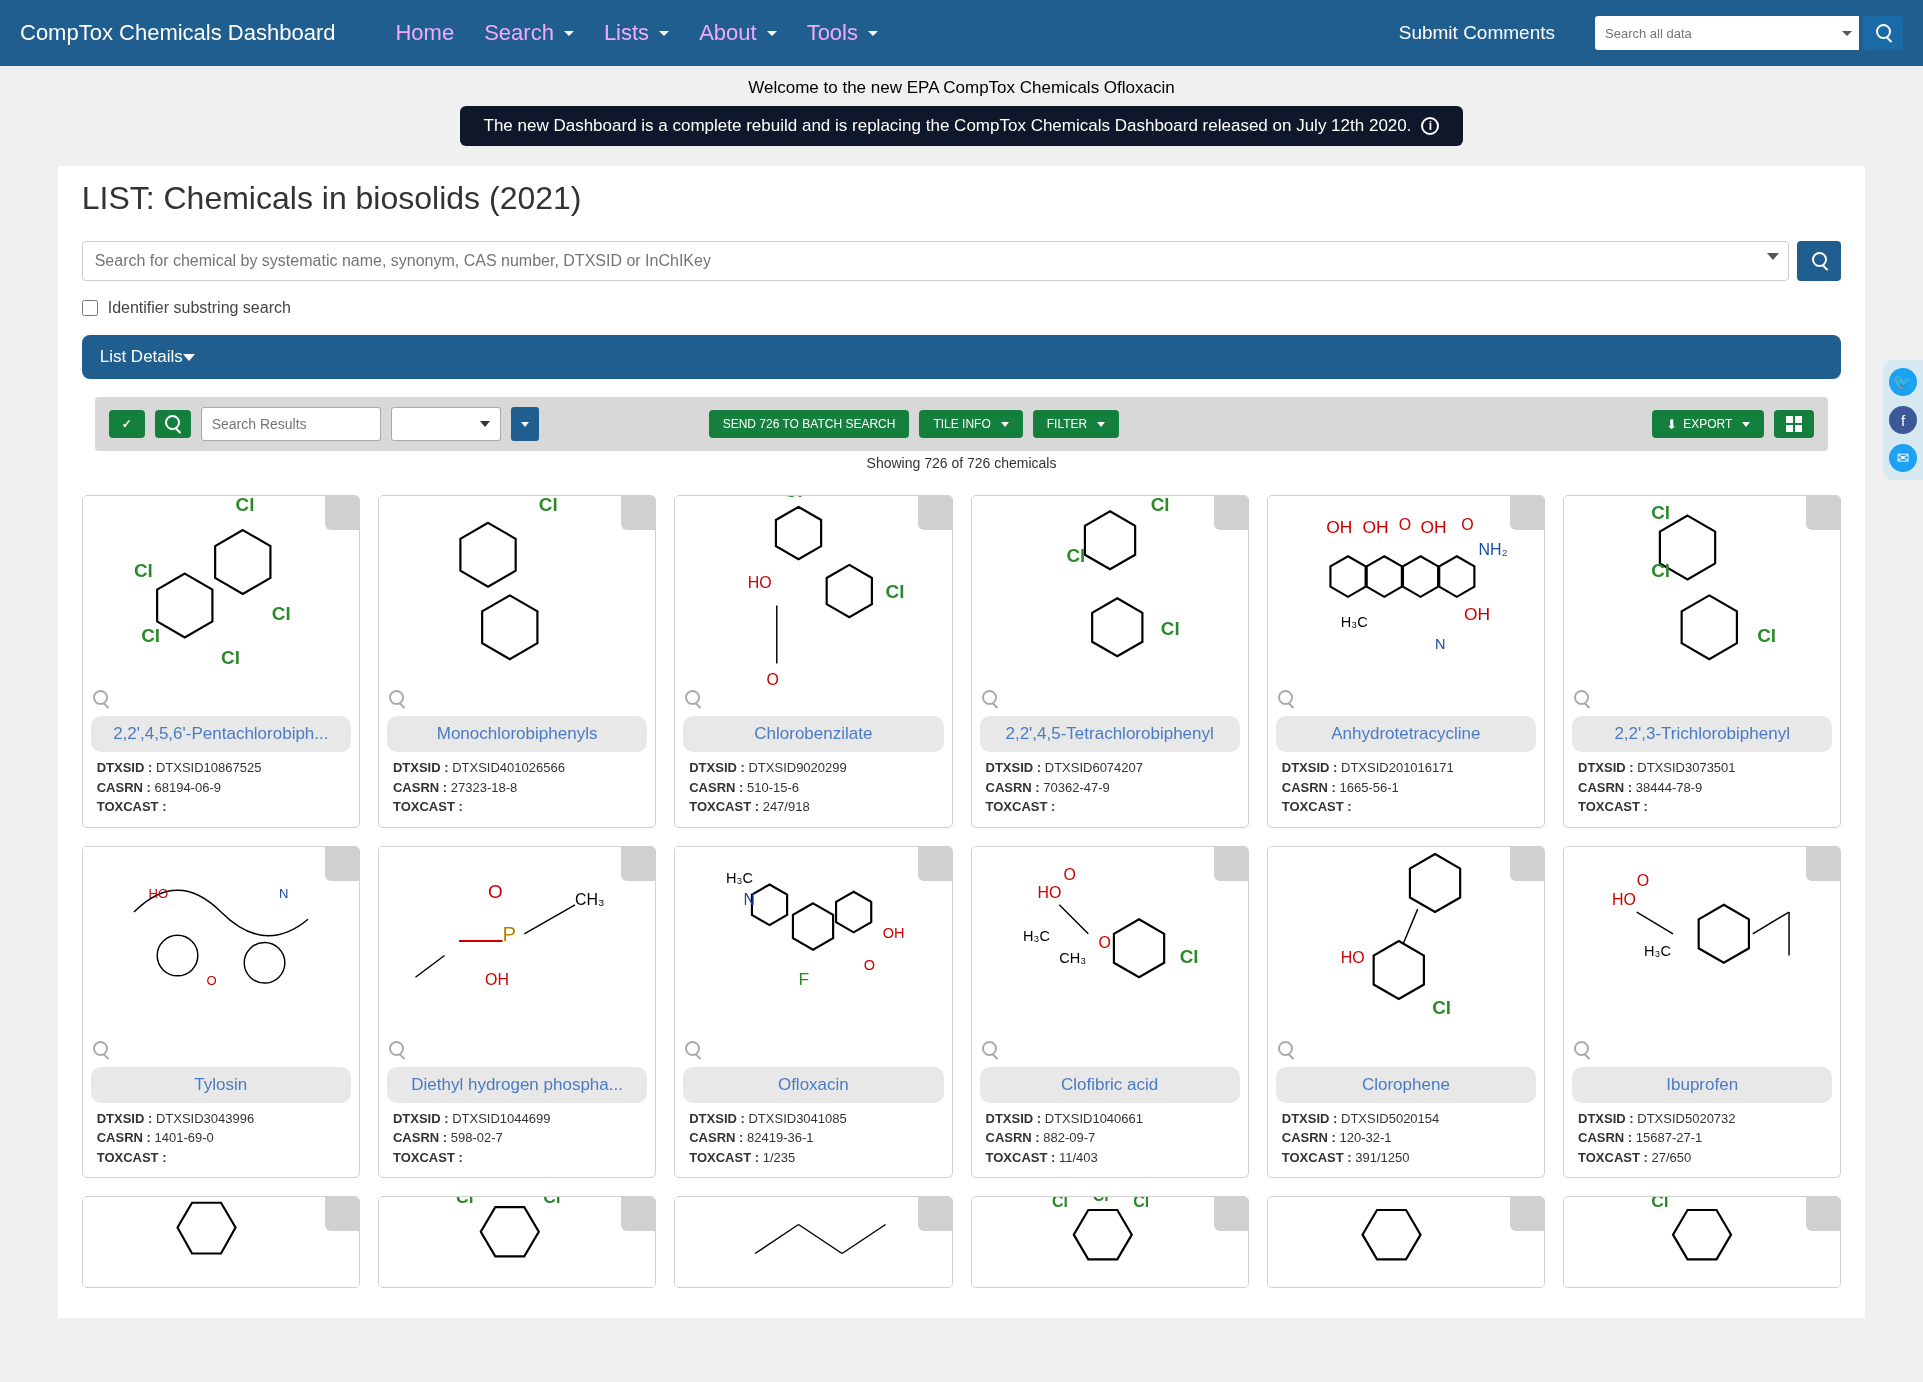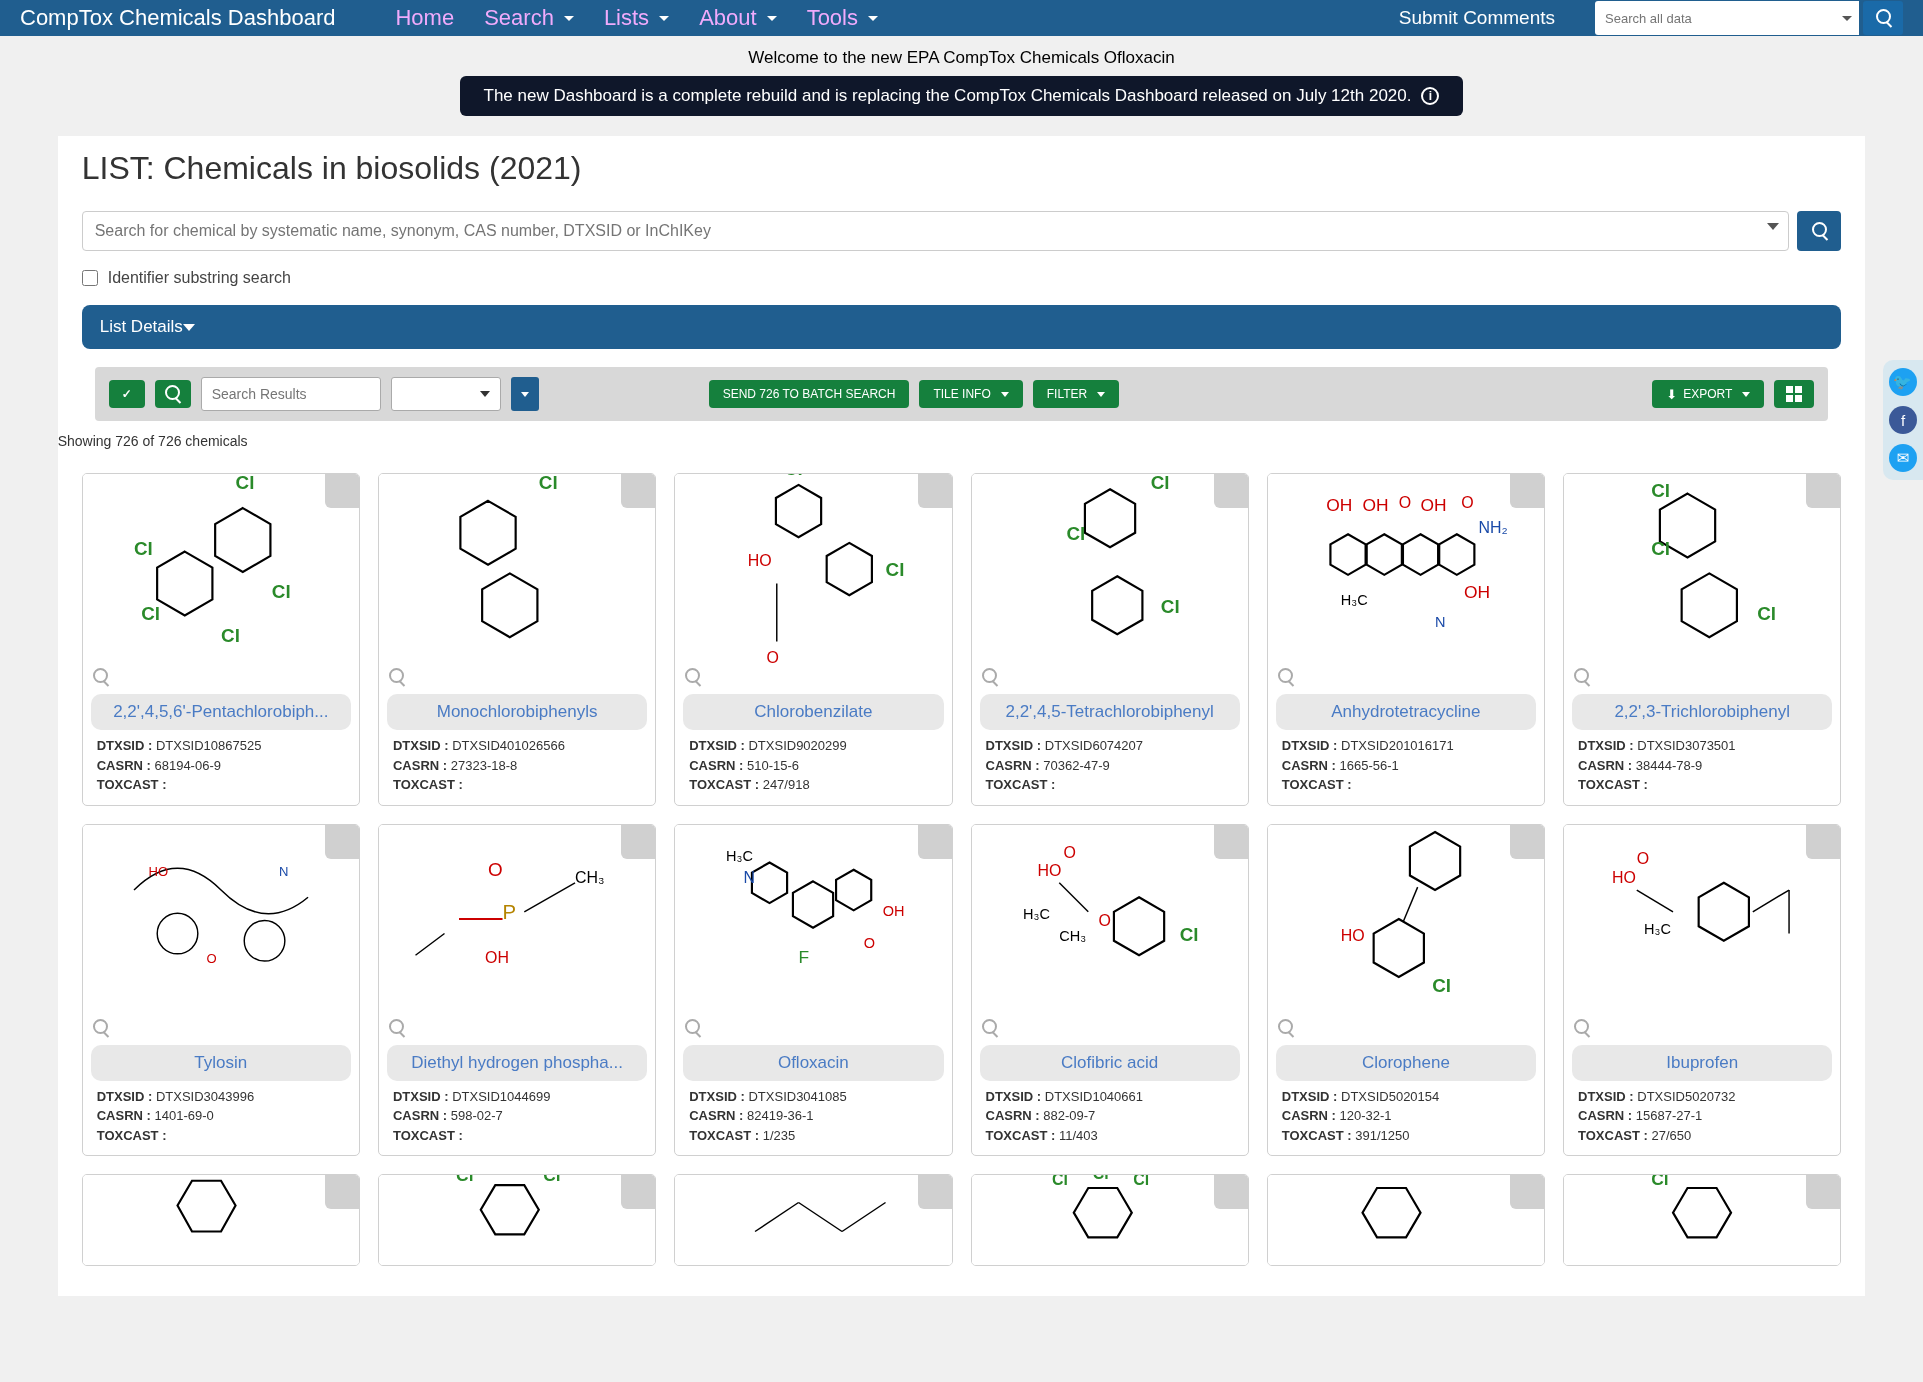--- a/index.html
+++ b/index.html
@@ -1,18 +1,18 @@
 <!DOCTYPE html>
 <html><head>
 <meta charset="utf-8">
 <style>
 * { box-sizing: border-box; margin: 0; padding: 0; }
 body { font-family: -apple-system, BlinkMacSystemFont, "Segoe UI", Arial, sans-serif; background: #f0f0f0; }
 
-.topnav { background: #205e8f; color: #fff; display: flex; align-items: center; padding: 0 20px; height: 36px; }
+.topnav { background: #205e8f; color: #fff; display: flex; align-items: center; padding: 0 20px; height: 66px; }
 .brand { font-size: 22px; font-weight: 400; margin-right: 60px; }
 .nav-items { display: flex; gap: 30px; flex: 1; }
 .nav-item { color: #f0abfc; cursor: pointer; font-size: 22px; display: flex; align-items: center; gap: 6px; }
 .caret-down::after { content: ""; display: inline-block; border-left: 5px solid transparent; border-right: 5px solid transparent; border-top: 5px solid #fff; margin-left: 4px; }
 .submit-link { font-size: 19px; margin-right: 40px; cursor: pointer; }
 .global-search { display: flex; align-items: center; }
 .global-search input { width: 240px; height: 34px; border: none; padding: 0 10px; font-size: 13px; border-radius: 3px 0 0 3px; }
 .global-search .dd { width: 24px; height: 34px; background: #fff; display: flex; align-items: center; justify-content: center; cursor: pointer; }
 .global-search .dd::after { content: ""; border-left: 5px solid transparent; border-right: 5px solid transparent; border-top: 5px solid #555; }
 .search-btn { width: 40px; height: 34px; background: #1a6aa8; color: #fff; display: flex; align-items: center; justify-content: center; margin-left: 4px; border-radius: 3px; cursor: pointer; }
@@ -42,21 +42,21 @@
 .toolbar { background: #d8d8d8; margin: 0 37px; padding: 10px 14px; border-radius: 4px; display: flex; align-items: center; gap: 10px; }
 .tb-btn { background: #15803d; color: #fff; height: 28px; padding: 0 14px; display: flex; align-items: center; justify-content: center; border-radius: 4px; font-size: 12px; cursor: pointer; gap: 6px; }
 .tb-input { height: 34px; border: 1px solid #aaa; border-radius: 3px; padding: 0 10px; width: 180px; font-size: 14px; }
 .tb-select { height: 34px; border: 1px solid #aaa; background: #fff; border-radius: 3px; width: 110px; display: flex; align-items: center; justify-content: flex-end; padding: 0 10px; }
 .tb-select::after { content: ""; border-left: 5px solid transparent; border-right: 5px solid transparent; border-top: 6px solid #333; }
 .tb-select-btn { width: 28px; height: 34px; background: #205e8f; border-radius: 3px; display: flex; align-items: center; justify-content: center; }
 .tb-select-btn::after { content: ""; border-left: 4px solid transparent; border-right: 4px solid transparent; border-top: 5px solid #fff; }
 .tb-spacer { flex: 1; }
 .tb-caret::after { content: ""; display: inline-block; border-left: 4px solid transparent; border-right: 4px solid transparent; border-top: 5px solid #fff; margin-left: 4px; }
 
-.showing { text-align: left; font-size: 14px; color: #333; padding: 12px 0 24px; }
+.showing { text-align: center; font-size: 14px; color: #333; padding: 4px 0 24px; }
 
 .grid { display: grid; grid-template-columns: repeat(6, 1fr); gap: 18px; padding: 0 24px; }
 .card { border: 1px solid #d0d0d0; border-radius: 5px; background: #fff; overflow: hidden; position: relative; }
 .card-corner { position: absolute; top: 0; right: 0; width: 34px; height: 34px; background: #d0d0d0; border-radius: 0 0 0 6px; cursor: pointer; }
 .card-img { height: 190px; display: flex; align-items: center; justify-content: center; background: #fff; }
 .struct-placeholder { width: 84%; height: 84%; display: flex; align-items: center; justify-content: center; }
 .zoom-icon { color: #aaa; margin: 4px 0 0 10px; cursor: pointer; font-size: 15px; }
 .card-name { background: #e8e8e8; color: #4a7bc4; text-align: center; padding: 8px 6px; font-size: 17px; cursor: pointer; white-space: nowrap; overflow: hidden; text-overflow: ellipsis; margin: 4px 8px 6px; border-radius: 10px; }
 .card-meta { padding: 0 14px 10px; font-size: 13px; color: #333; line-height: 1.5; }
 .card-meta .k { font-weight: bold; }

